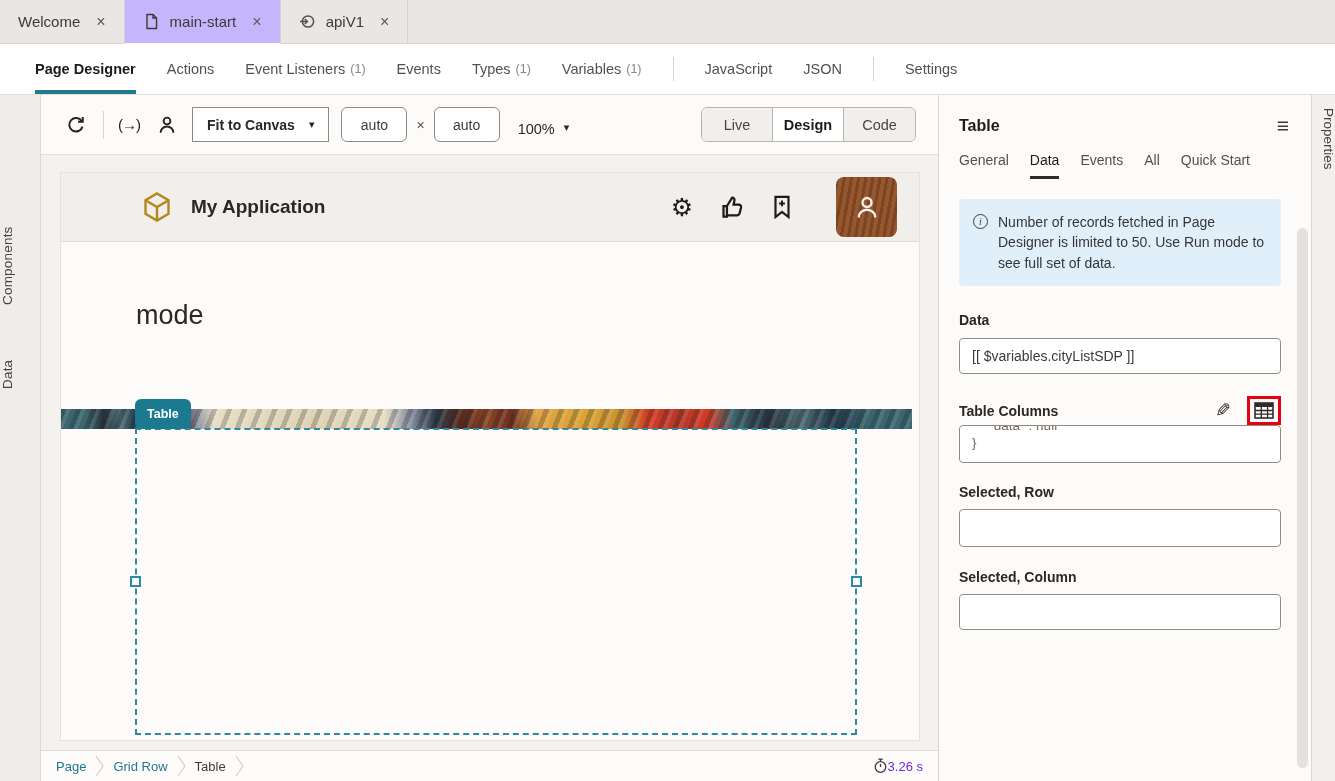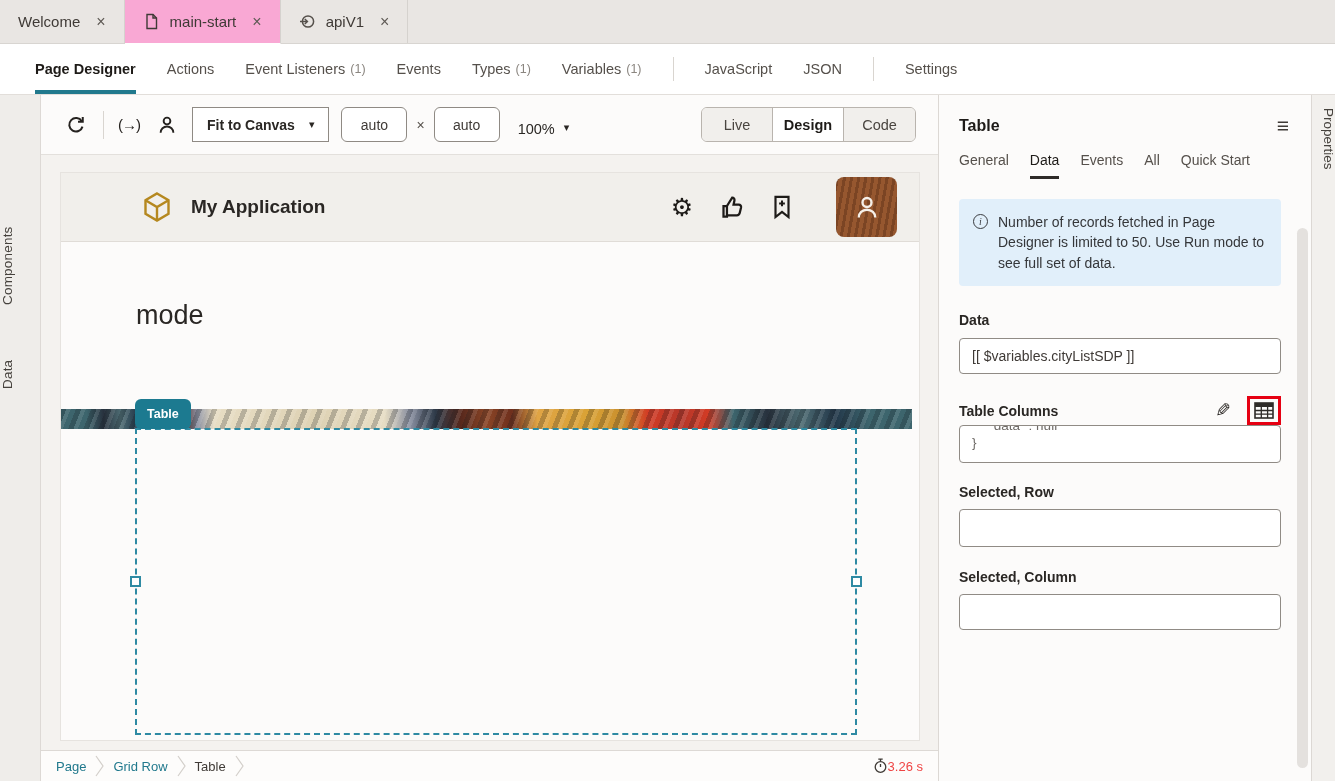--- a/index.html
+++ b/index.html
@@ -9,21 +9,21 @@
     background:#fff; color:#3f3a36; overflow:hidden;
   }
   .screen { position:relative; width:1335px; height:781px; background:#fff; }
 
   
   .tabbar { position:absolute; left:0; top:0; width:1335px; height:44px;
     background:#e9e6e3; border-bottom:1px solid #d8d5d1; display:flex; align-items:stretch; z-index:5;}
   .wtab { display:flex; align-items:center; gap:10px; padding:0 18px;
     border-right:1px solid #d5d2ce; font-size:15px; color:#3f3a36; cursor:pointer;}
   .wtab .close { color:#5f5a55; font-size:16px; margin-left:6px; }
-  .wtab.active { background:#f9a8d4; border-bottom:1px solid #fff; margin-bottom:-1px; }
+  .wtab.active { background:#c4b5fd; border-bottom:1px solid #fff; margin-bottom:-1px; }
   .wtab .ticon { display:inline-flex; width:17px; height:17px; }
 
   
   .navbar { position:absolute; left:0; top:44px; width:1335px; height:51px;
     background:#fff; border-bottom:1px solid #e2deda; display:flex; align-items:stretch;
     padding-left:35px; z-index:4;}
   .nav-item { display:flex; align-items:center; gap:5px; font-size:14.5px; color:#55504b;
     margin-right:31px; cursor:pointer; border-bottom:4px solid transparent; padding-top:3px;}
   .nav-item .count { color:#8b8680; font-size:12.5px; }
   .nav-item.active { color:#1e1b18; font-weight:bold; border-bottom:4px solid #21798d; }
@@ -96,21 +96,21 @@
   .sel-handle.left  { left:-7px; top:calc(50% - 6px); }
   .sel-handle.right { right:-7px; top:calc(50% - 6px); }
 
   
   .statusbar { position:absolute; left:0; bottom:0; width:897px; height:31px;
     background:#fdfcfb; border-top:1px solid #ddd9d5; display:flex; align-items:center; padding:0 15px; z-index:3;}
   .crumb { font-size:13px; cursor:pointer; }
   .crumb.link { color:#21798d; }
   .crumb.current { color:#3f3a36; cursor:default; }
   .crumb-sep { display:inline-flex; margin:0 9px; }
-  .timer { margin-left:auto; display:flex; align-items:center; font-size:13px; color:#ef4444; }
+  .timer { margin-left:auto; display:flex; align-items:center; font-size:13px; color:#6d28d9; }
 
   
   .props { position:absolute; left:938px; top:95px; width:373px; height:686px;
     background:#fcfbfa; border-left:1px solid #dcd8d4; }
   .props-head { display:flex; align-items:center; padding:20px 22px 0 20px; }
   .props-title { font-size:16px; font-weight:bold; color:#1e1b18; }
   .props-menu { margin-left:auto; font-size:21px; color:#3f3a36; cursor:pointer; line-height:1; }
   .props-tabs { display:flex; gap:21px; padding:0 20px; margin-top:16px; }
   .ptab { font-size:14px; color:#55504b; padding-bottom:8px; border-bottom:3px solid transparent; cursor:pointer;}
   .ptab.active { color:#1e1b18; border-bottom:3px solid #2e2b28; }

